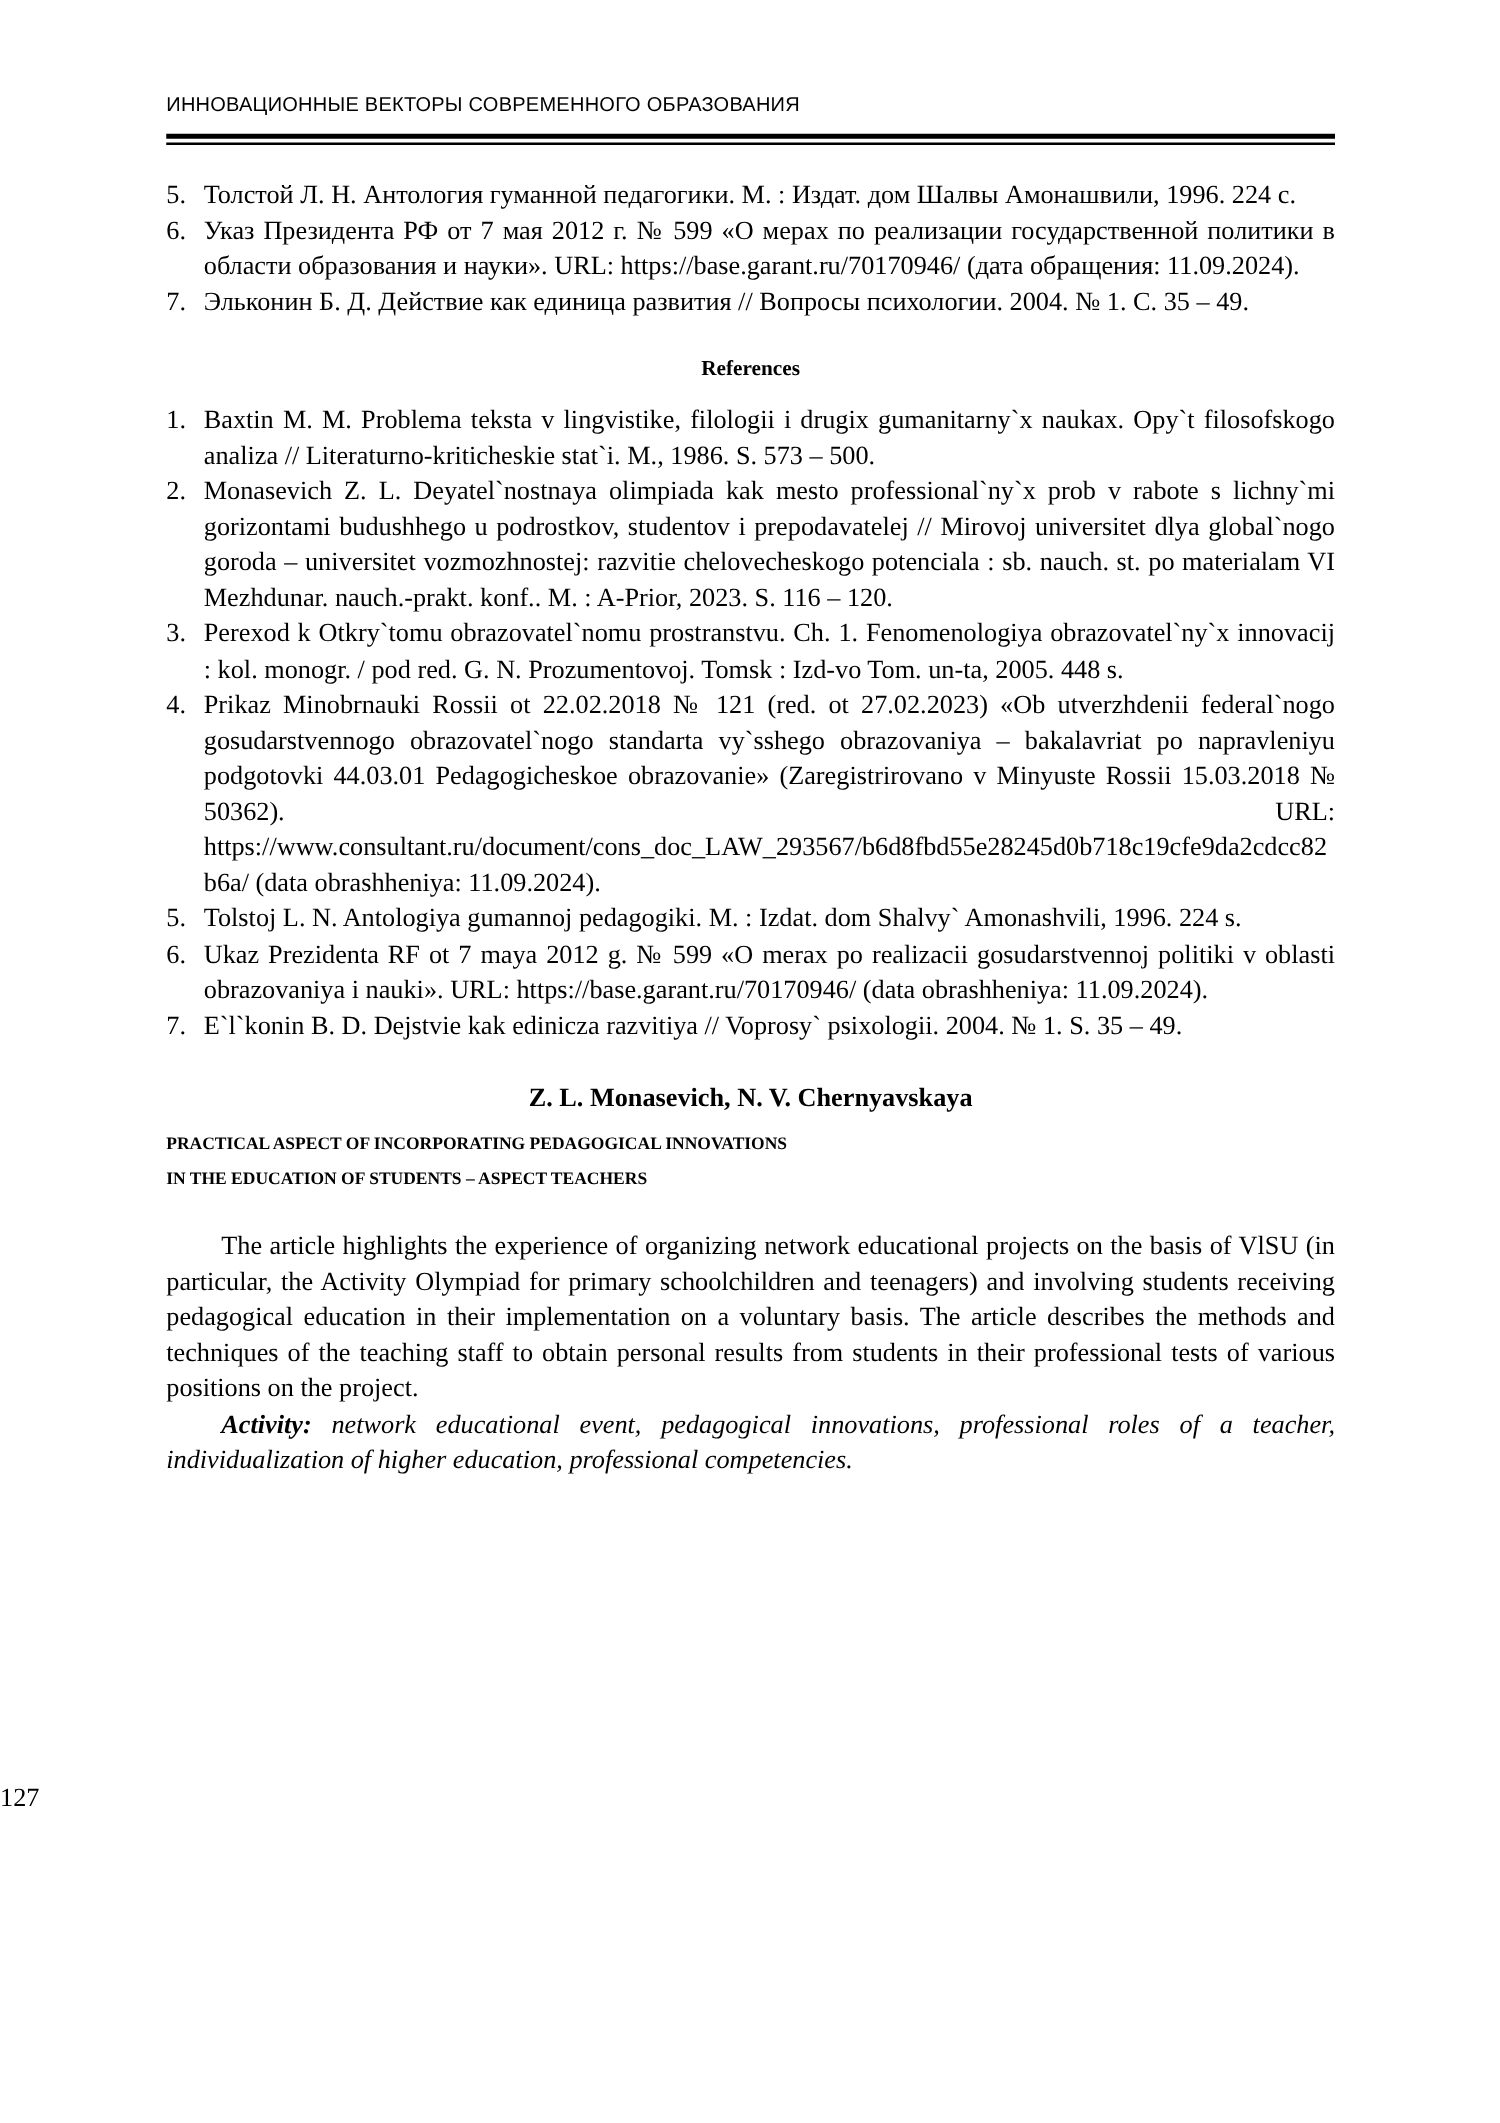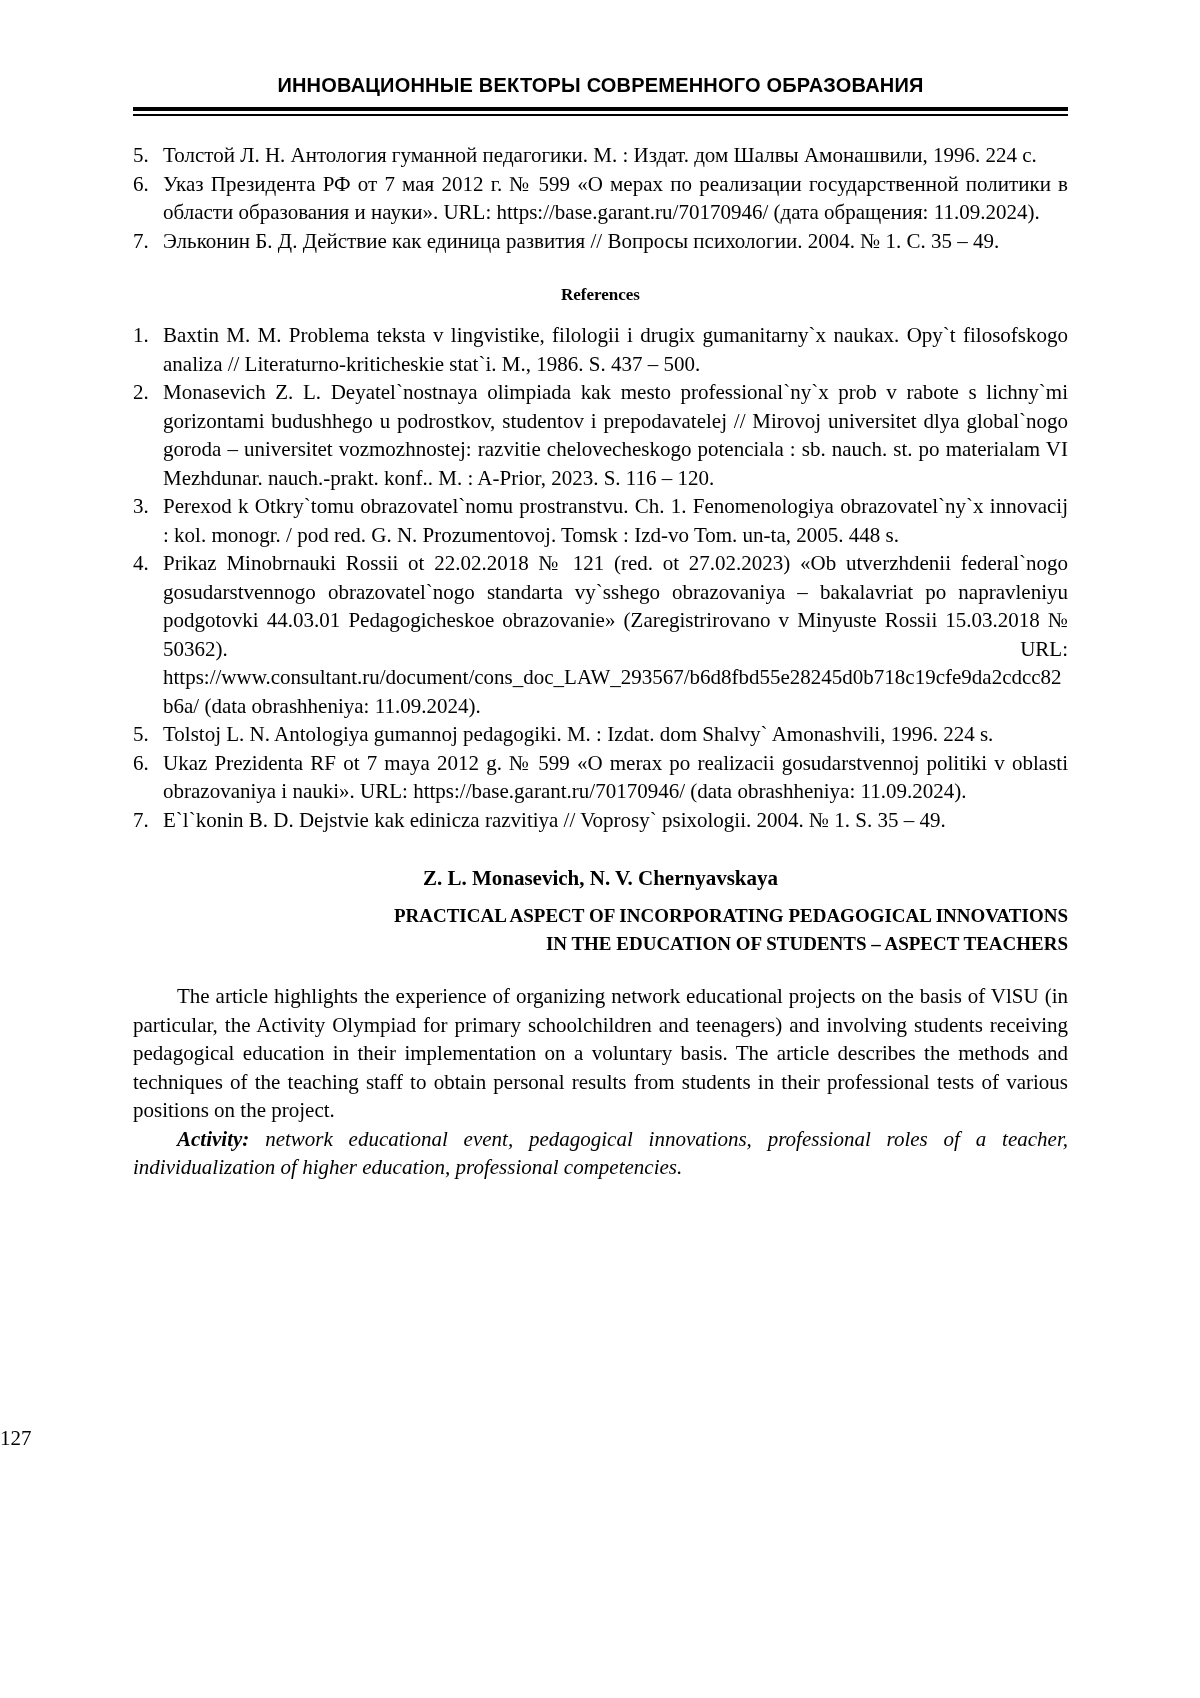--- a/index.html
+++ b/index.html
@@ -13,24 +13,24 @@
     overflow:hidden;
   }
   .content {
     position:absolute;
     top:0; left:133px;
     width:935px;
     padding-top:72px;
   }
   .journal-header {
     font-family:"Liberation Sans", sans-serif;
-    font-weight:bold;
-    font-size:20px;
+    font-weight:normal;
+    font-size:16px;
     line-height:26px;
-    text-align:center;
+    text-align:left;
     letter-spacing:0.2px;
   }
   .header-rule {
     margin-top:9px;
     height:9px;
     border-top:4px solid #000;
     border-bottom:2px solid #000;
   }
   .body-text { font-size:21px; line-height:28.5px; }
   .hang-list { margin-top:25px; }
@@ -47,23 +47,23 @@
   }
   .authors {
     margin-top:30px;
     text-align:center;
     font-weight:bold;
     font-size:21px;
     line-height:28px;
   }
   .article-title {
     margin-top:10px;
-    text-align:right;
+    text-align:left;
     font-weight:bold;
-    font-size:19px;
+    font-size:14px;
     line-height:28px;
   }
   .abstract {
     margin-top:24px;
     text-align:justify;
     text-indent:44px;
   }
   .keywords {
     text-align:justify;
     text-indent:44px;
@@ -101,21 +101,21 @@
         <span class="num">7.</span>
         <div class="txt">Эльконин Б. Д. Действие как единица развития // Вопросы психологии. 2004. № 1. С. 35 – 49.</div>
       </div>
     </div>
 
     <div class="refs-heading">References</div>
 
     <div class="body-text">
       <div class="item">
         <span class="num">1.</span>
-        <div class="txt">Baxtin M. M. Problema teksta v lingvistike, filologii i drugix gumanitarny`x naukax. Opy`t filosofskogo analiza // Literaturno-kriticheskie stat`i. M., 1986. S. 437 – 500.</div>
+        <div class="txt">Baxtin M. M. Problema teksta v lingvistike, filologii i drugix gumanitarny`x naukax. Opy`t filosofskogo analiza // Literaturno-kriticheskie stat`i. M., 1986. S. 573 – 500.</div>
       </div>
       <div class="item">
         <span class="num">2.</span>
         <div class="txt">Monasevich Z. L. Deyatel`nostnaya olimpiada kak mesto professional`ny`x prob v rabote s lichny`mi gorizontami budushhego u podrostkov, studentov i prepodavatelej // Mirovoj universitet dlya global`nogo goroda – universitet vozmozhnostej: razvitie chelovecheskogo potenciala : sb. nauch. st. po materialam VI Mezhdunar. nauch.-prakt. konf.. M. : A-Prior, 2023. S. 116 – 120.</div>
       </div>
       <div class="item">
         <span class="num">3.</span>
         <div class="txt">Perexod k Otkry`tomu obrazovatel`nomu prostranstvu. Ch. 1. Fenomenologiya obrazovatel`ny`x innovacij : kol. monogr. / pod red. G. N. Prozumentovoj. Tomsk : Izd-vo Tom. un-ta, 2005. 448 s.</div>
       </div>
       <div class="item">

